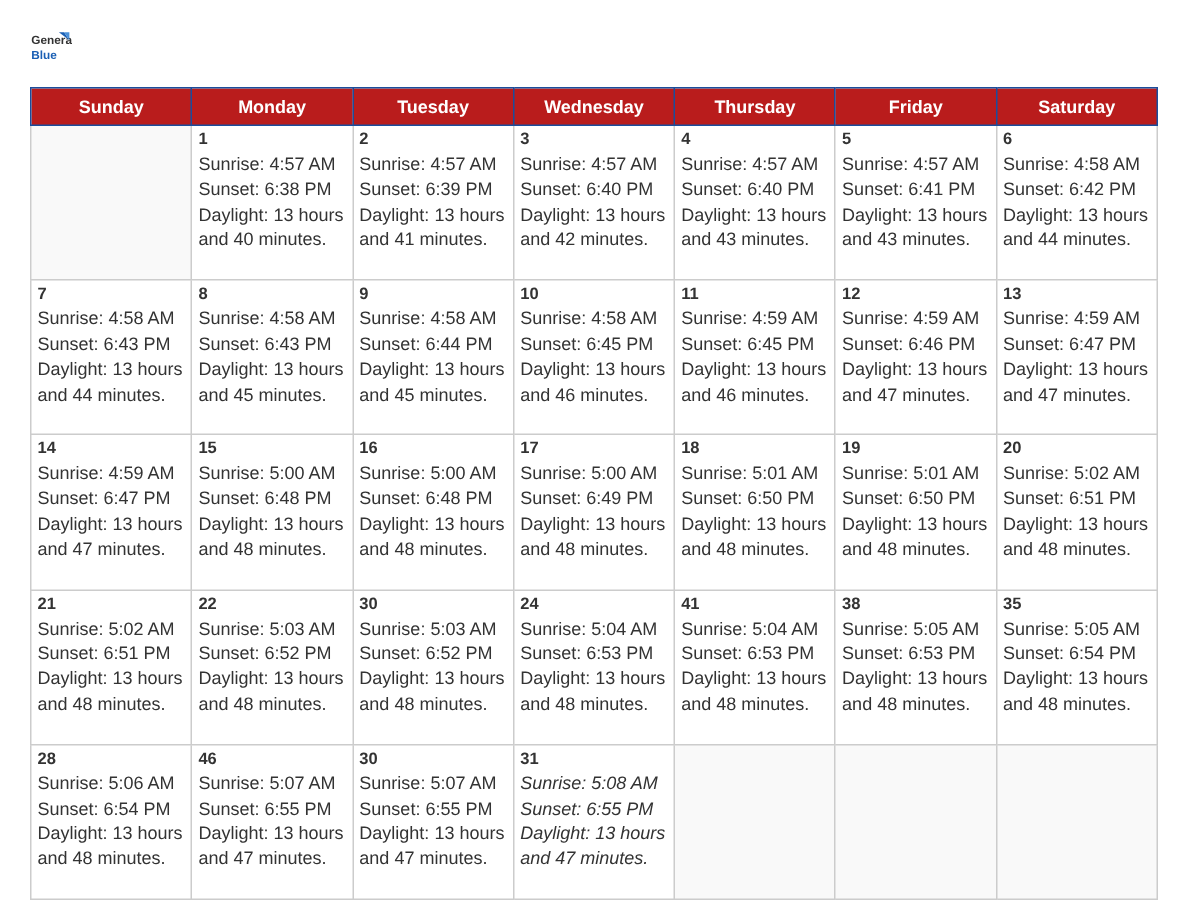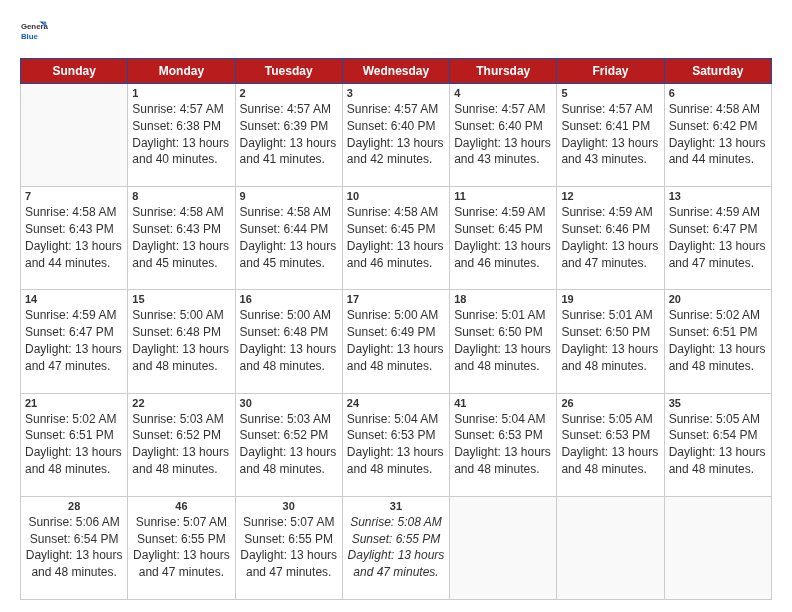--- a/index.html
+++ b/index.html
@@ -81,21 +81,20 @@
       margin-bottom: 2px;
       display: block;
     }
     .day-info {
       font-size: 12px;
       line-height: 1.4;
       color: #333;
     }
     .last-row td {
       height: 72px;
-      text-align: center;
     }
   </style>
 </head>
 <body>
 
 <div class="page">
   <div class="header">
     <div class="logo">
       <svg class="logo-icon" viewBox="0 0 32 32">
         <rect x="0" y="0" width="32" height="32" fill="white"></rect>
@@ -302,21 +301,21 @@
 and 48 minutes.</div>
           </td>
           <td>
             <span class="day-num">41</span>
             <div class="day-info" style="white-space: pre-line;">Sunrise: 5:04 AM
 Sunset: 6:53 PM
 Daylight: 13 hours
 and 48 minutes.</div>
           </td>
           <td>
-            <span class="day-num">26</span>
+            <span class="day-num">38</span>
             <div class="day-info" style="white-space: pre-line;">Sunrise: 5:05 AM
 Sunset: 6:53 PM
 Daylight: 13 hours
 and 48 minutes.</div>
           </td>
           <td>
             <span class="day-num">35</span>
             <div class="day-info" style="white-space: pre-line;">Sunrise: 5:05 AM
 Sunset: 6:54 PM
 Daylight: 13 hours

